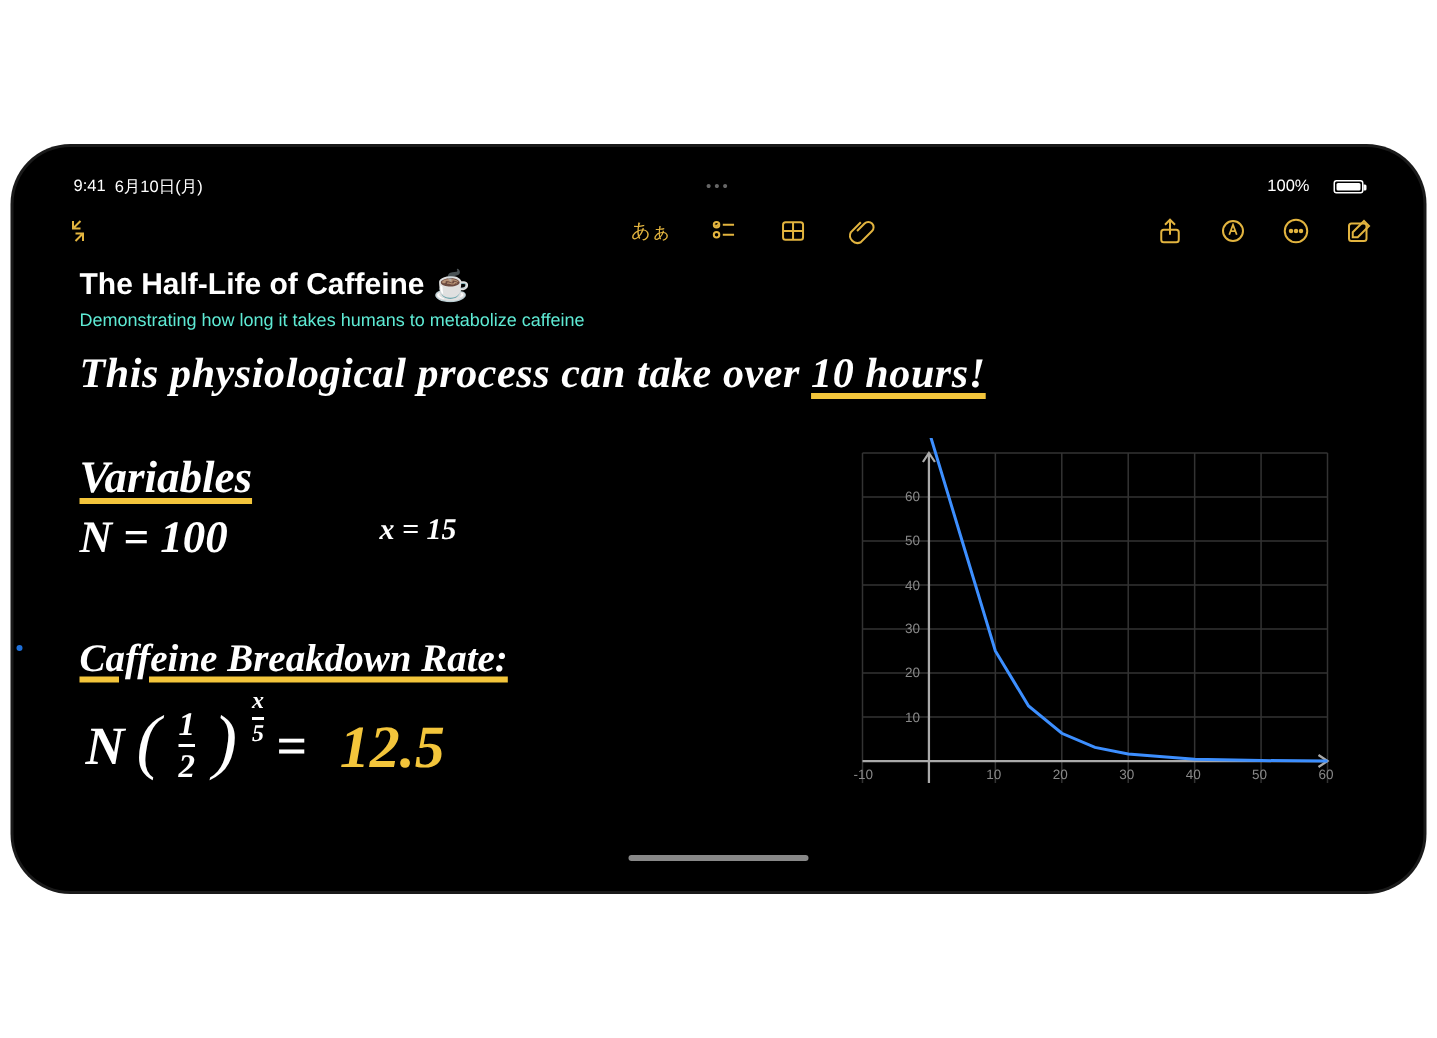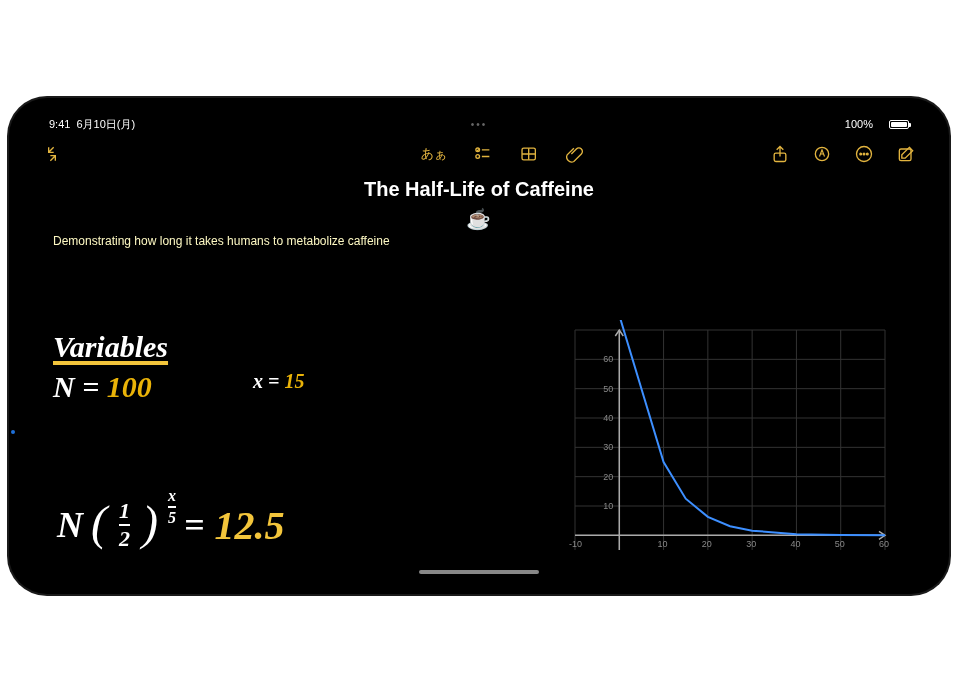--- a/index.html
+++ b/index.html
@@ -56,42 +56,42 @@
   }
   .tb-left, .tb-center, .tb-right { display:flex; align-items:center; gap:22px; }
   .tb-center { position:absolute; left:50%; transform:translateX(-50%); gap:24px;margin-left:24px; }
   .tb-right { gap:20px; }
   .ico { color:#e2b43f; display:inline-flex; align-items:center; justify-content:center; width:22px; height:22px; }
   .ico svg { width:20px; height:20px; stroke:#e2b43f; fill:none; stroke-width:1.6; }
   .txt-ico { color:#e2b43f; font-size:13px; font-weight:500; }
 
   
   .content { padding: 6px 30px 0 30px; color:#fff; }
-  .note-title { font-size:20px; font-weight:700; display:flex; align-items:center; gap:6px;flex-direction:column; }
-  .note-sub { font-size:12px; font-weight:400; color:#fef9c3; margin-top:3px; }
+  .note-title { font-size:20px; font-weight:700; display:flex; align-items:center; gap:6px; }
+  .note-sub { font-size:12px; font-weight:400; color:#5eead4; margin-top:3px; }
 
   .hand-area { position:relative; margin-top:14px; height:470px; }
   .hand { font-family: "Comic Sans MS", "Bradley Hand", cursive; font-style:italic; font-weight:700; color:#fff; position:absolute; white-space:nowrap; }
   .hand .ul { text-decoration: underline; text-decoration-color:#f3c53b; text-decoration-thickness:4px; text-underline-offset:4px; }
-  .blue { color:#eab308; }
+  .blue { color:#ffffff; }
   .yellow { color:#f3c53b; }
 
   
   .line1 { top:0; left:0; font-size:28px; letter-spacing:0.4px; }
   .vars-h { top:68px; left:0; font-size:30px; }
   .var-n { top:108px; left:0; font-size:30px; }
   .var-x { top:108px; left:200px; font-size:20px; }
   .rate-h { top:190px; left:0; font-size:26px; }
   .formula { top:238px; left:4px; font-size:36px; display:flex; align-items:center; gap:8px; }
   .frac { display:inline-flex; flex-direction:column; align-items:center; font-size:22px; line-height:1; margin:0 4px; }
   .frac .bar { width:100%; height:2px; background:#fff; margin:2px 0; }
   .paren { font-size:48px; font-weight:400; line-height:0.9; position:relative; top:-2px; }
   .exp { display:inline-flex; flex-direction:column; align-items:center; font-size:16px; position:relative; top:-18px; margin-left:2px; }
   .exp .bar { width:100%; height:2px; background:#fff; margin:1px 0; }
-  .eq-result { font-size:40px; margin-left:2px; }
+  .eq-result { font-size:40px; margin-left:14px; }
 
   
   .graph {
     position:absolute;
     top:58px; right:10px;
     width:330px; height:250px;
     background:#000;
   }
   .graph svg { width:100%; height:100%; }
   .grid-line { stroke:#333; stroke-width:1; }
@@ -195,34 +195,40 @@
 
     <div class="content">
       <div class="note-title">
         <span>The Half-Life of Caffeine</span>
         <span>☕</span>
       </div>
       <div class="note-sub">Demonstrating how long it takes humans to metabolize caffeine</div>
 
       <div class="hand-area">
 
+        <div class="hand line1">
+          <span>This physiological process can take over </span><span class="ul">10 hours!</span>
+        </div>
 
         <div class="hand vars-h">
           <span class="ul">Variables</span>
         </div>
 
         <div class="hand var-n">
           <span>N =</span>
           <span class="blue">100</span>
         </div>
         <div class="hand var-x">
           <span>x =</span>
           <span class="blue">15</span>
         </div>
 
+        <div class="hand rate-h">
+          <span class="ul">Caffeine Breakdown Rate:</span>
+        </div>
 
         <div class="hand formula">
           <span>N</span>
           <span class="paren">(</span>
           <span class="frac">
             <span>1</span>
             <span class="bar"></span>
             <span>2</span>
           </span>
           <span class="paren">)</span>

